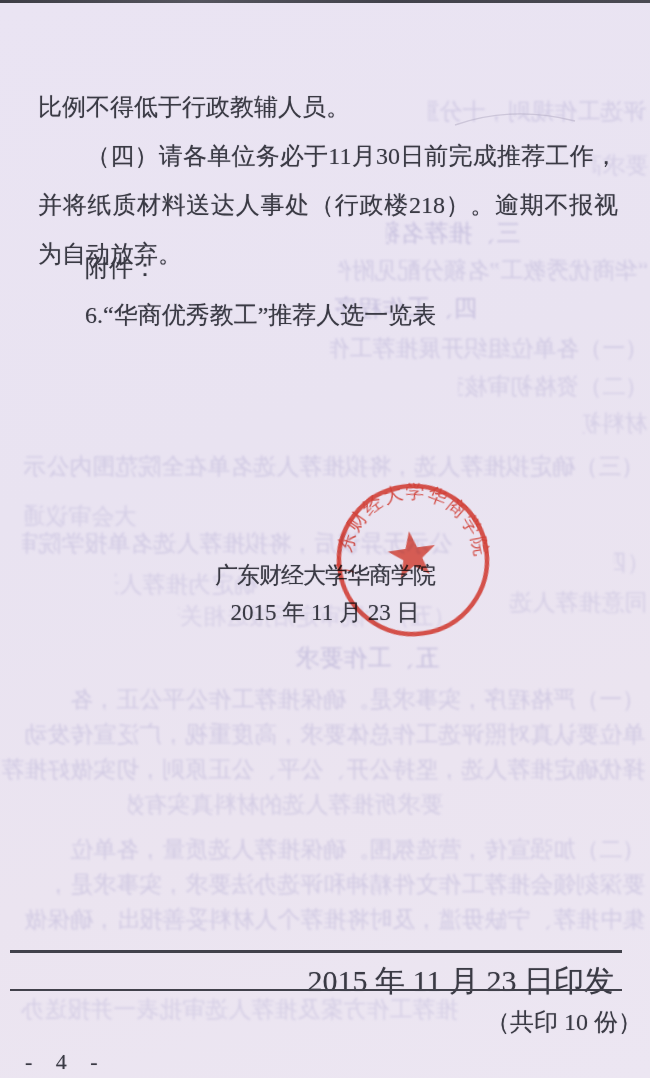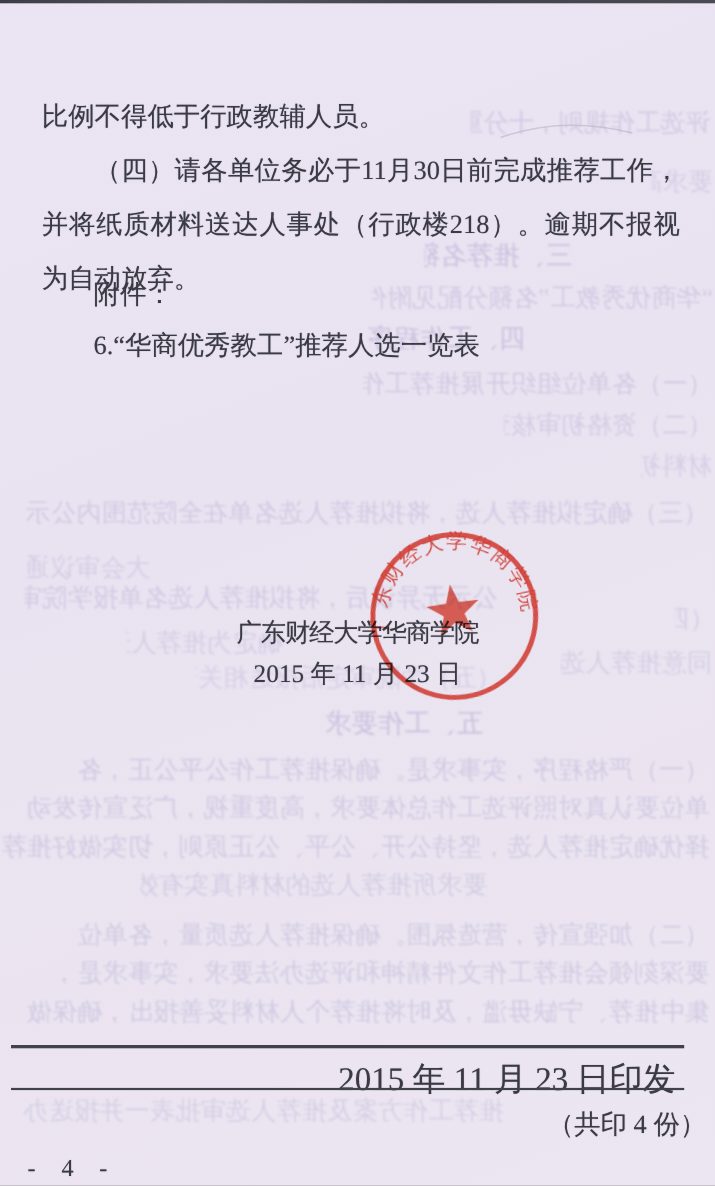--- a/index.html
+++ b/index.html
@@ -81,21 +81,21 @@
       <div>附件：</div>
       <div>6.“华商优秀教工”推荐人选一览表</div>
     </div>
 
     <div class="sig-org ink">广东财经大学华商学院</div>
     <div class="sig-date ink">2015 年 11 月 23 日</div>
 
     <div class="footer-rule rule-top"></div>
     <div class="footer-printdate ink">2015 年 11 月 23 日印发</div>
     <div class="footer-rule rule-bottom"></div>
-    <div class="copies ink">（共印 4 份）</div>
+    <div class="copies ink">（共印 10 份）</div>
     <div class="page-num ink">- 4 -</div>
 
   </div>
 
   <svg class="seal" viewBox="0 0 156 156">
     <defs>
       <path id="sealArc" d="M 16.9 88.8 A 62 62 0 1 1 139.1 88.8" fill="none"></path>
     </defs>
     <circle cx="78" cy="78" r="74" fill="none" stroke="#e2382a" stroke-width="4.5" opacity="0.9"></circle>
     <polygon points="78,49 83.9,65.9 101.8,66.3 87.5,77.1 92.7,94.2 78,84 63.3,94.2 68.5,77.1 54.2,66.3 72.1,65.9" fill="#e24433" opacity="0.88"></polygon>

